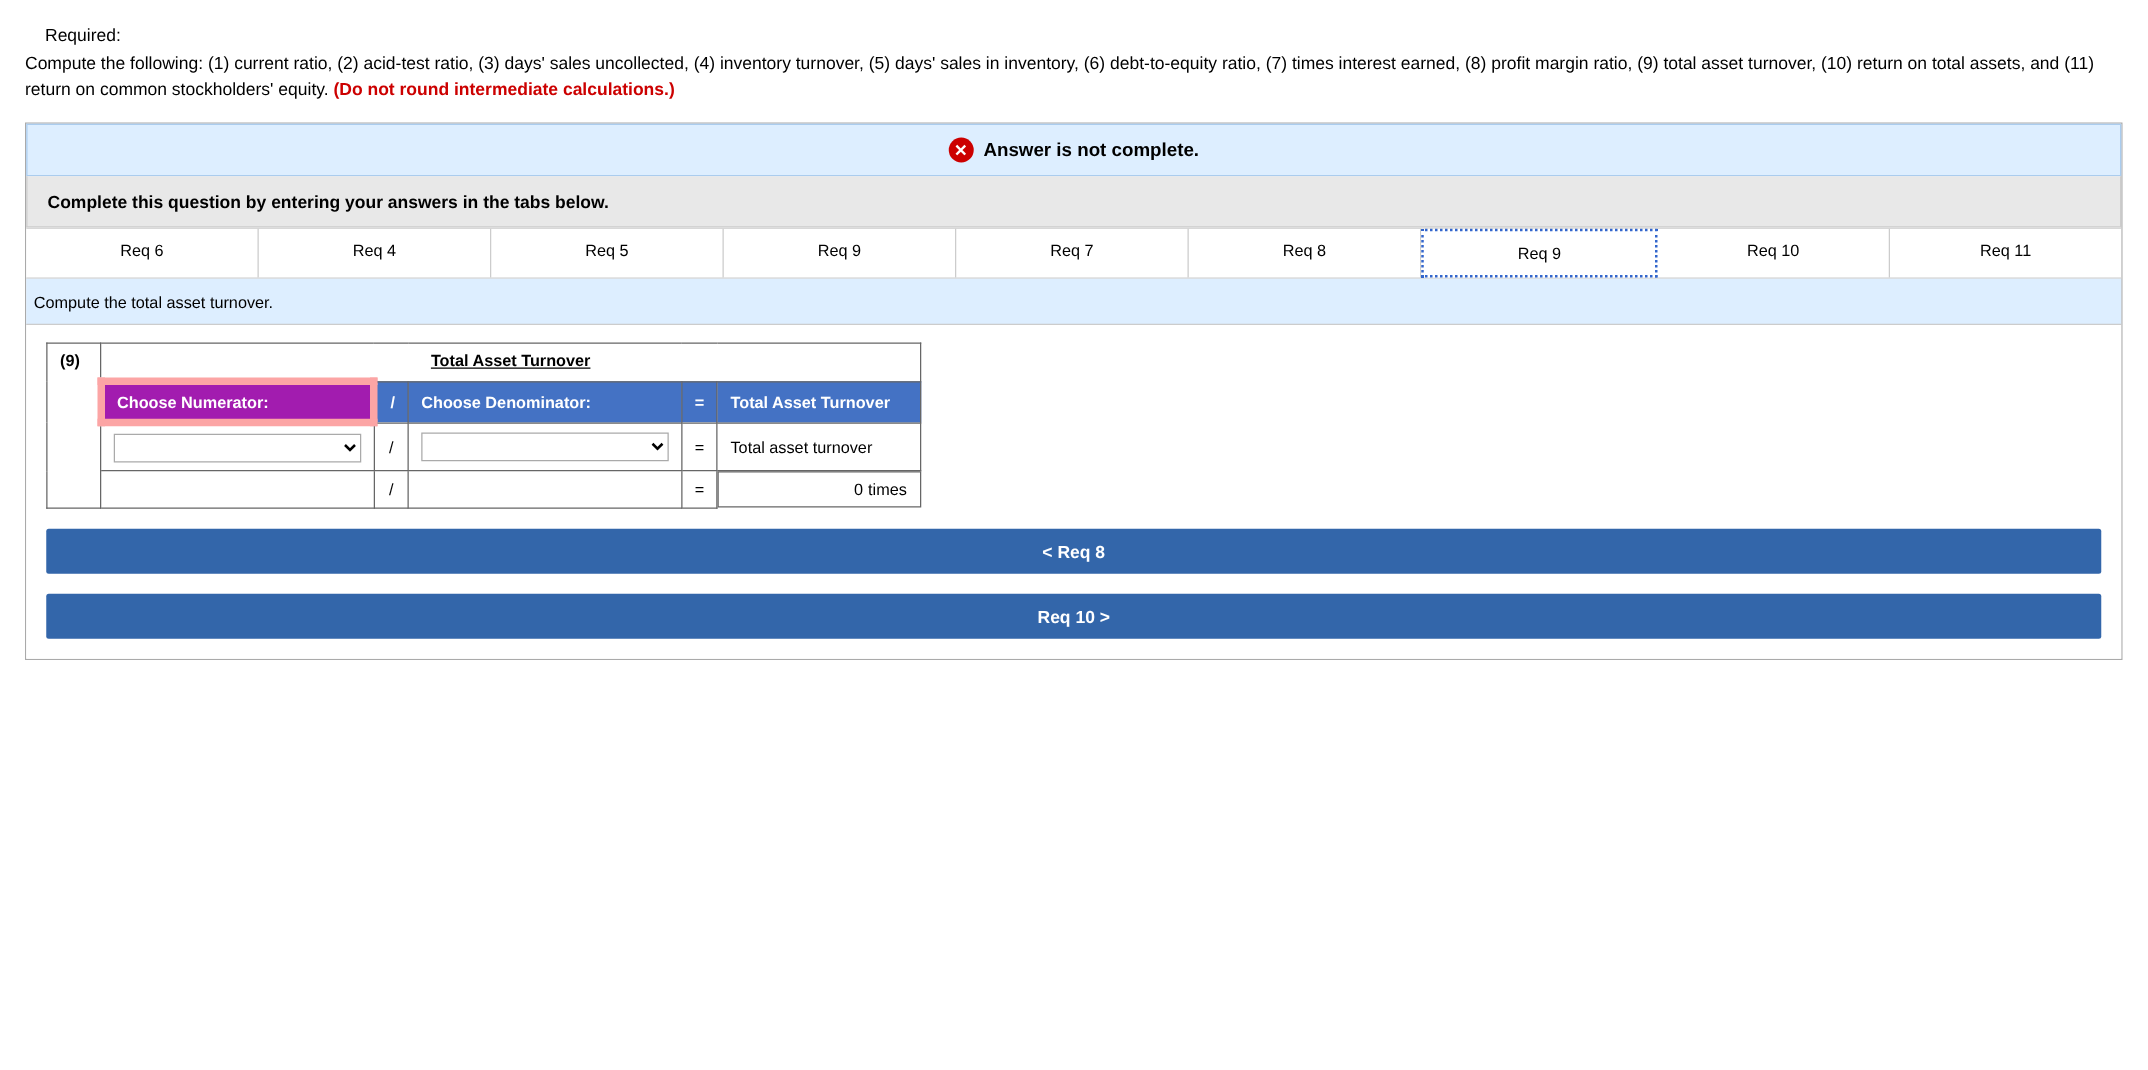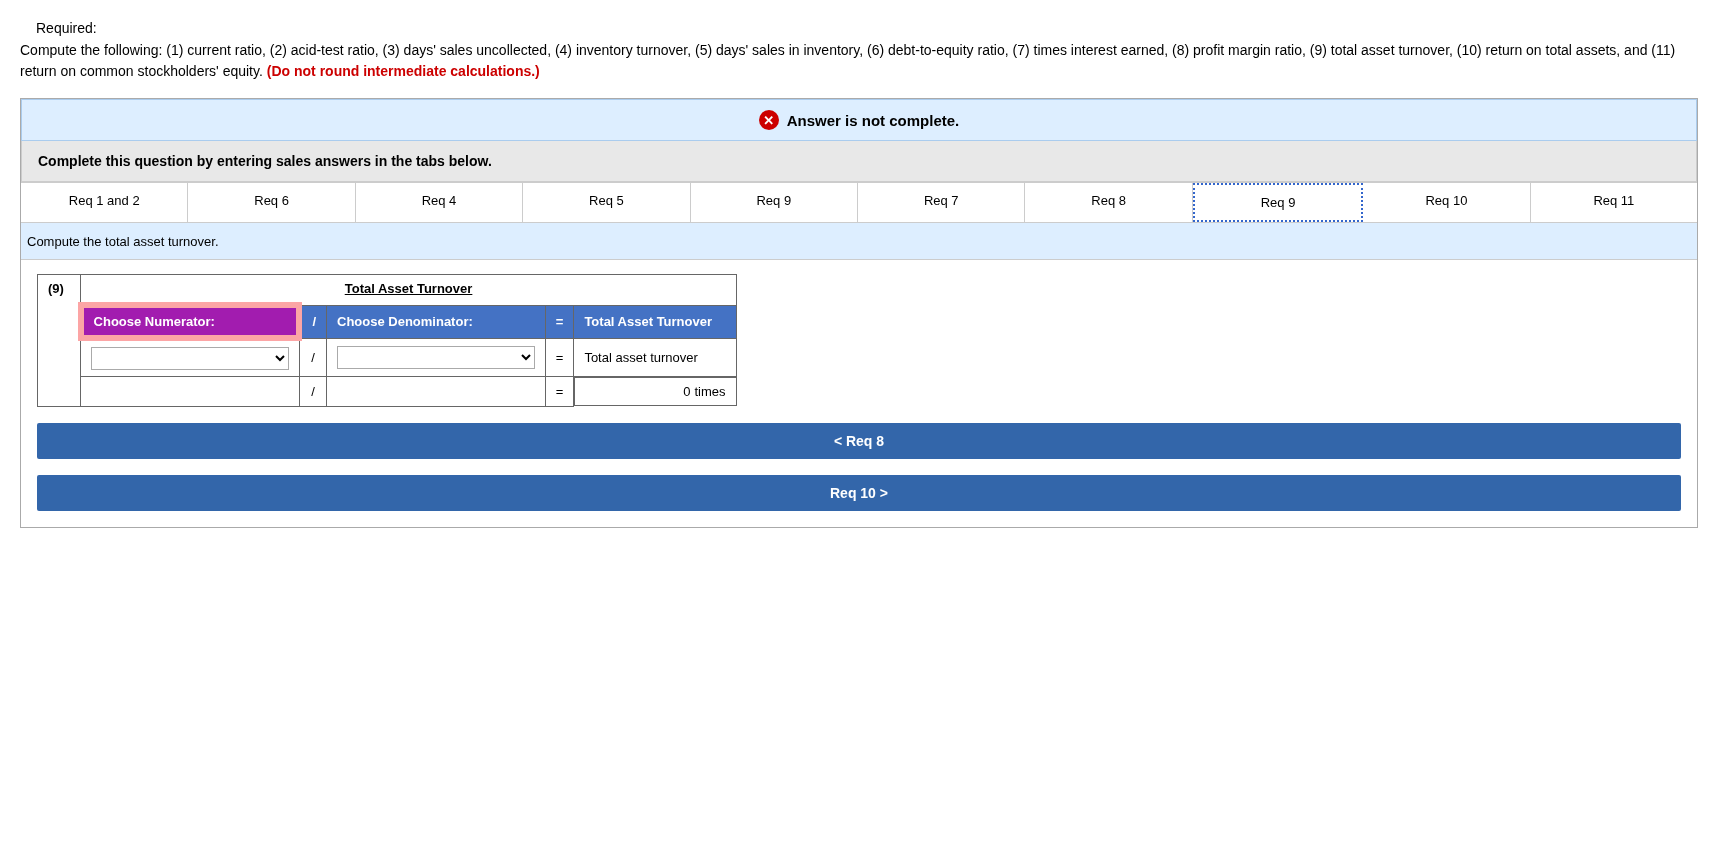--- a/index.html
+++ b/index.html
@@ -163,25 +163,24 @@
 
 <div class="outer-container">
   <div class="alert-box">
     <div class="alert-content">
       <span class="alert-icon">✕</span>
       <span>Answer is not complete.</span>
     </div>
   </div>
 
   <div class="complete-question-box">
-    <span>Complete this question by entering sales answers in the tabs below.</span>
+    <span>Complete this question by entering your answers in the tabs below.</span>
   </div>
 
   <div class="tabs-row">
-    <div class="tab">Req 1 and 2</div>
     <div class="tab">Req 6</div>
     <div class="tab">Req 4</div>
     <div class="tab">Req 5</div>
     <div class="tab">Req 9</div>
     <div class="tab">Req 7</div>
     <div class="tab">Req 8</div>
     <div class="tab active">Req 9</div>
     <div class="tab">Req 10</div>
     <div class="tab">Req 11</div>
   </div>

